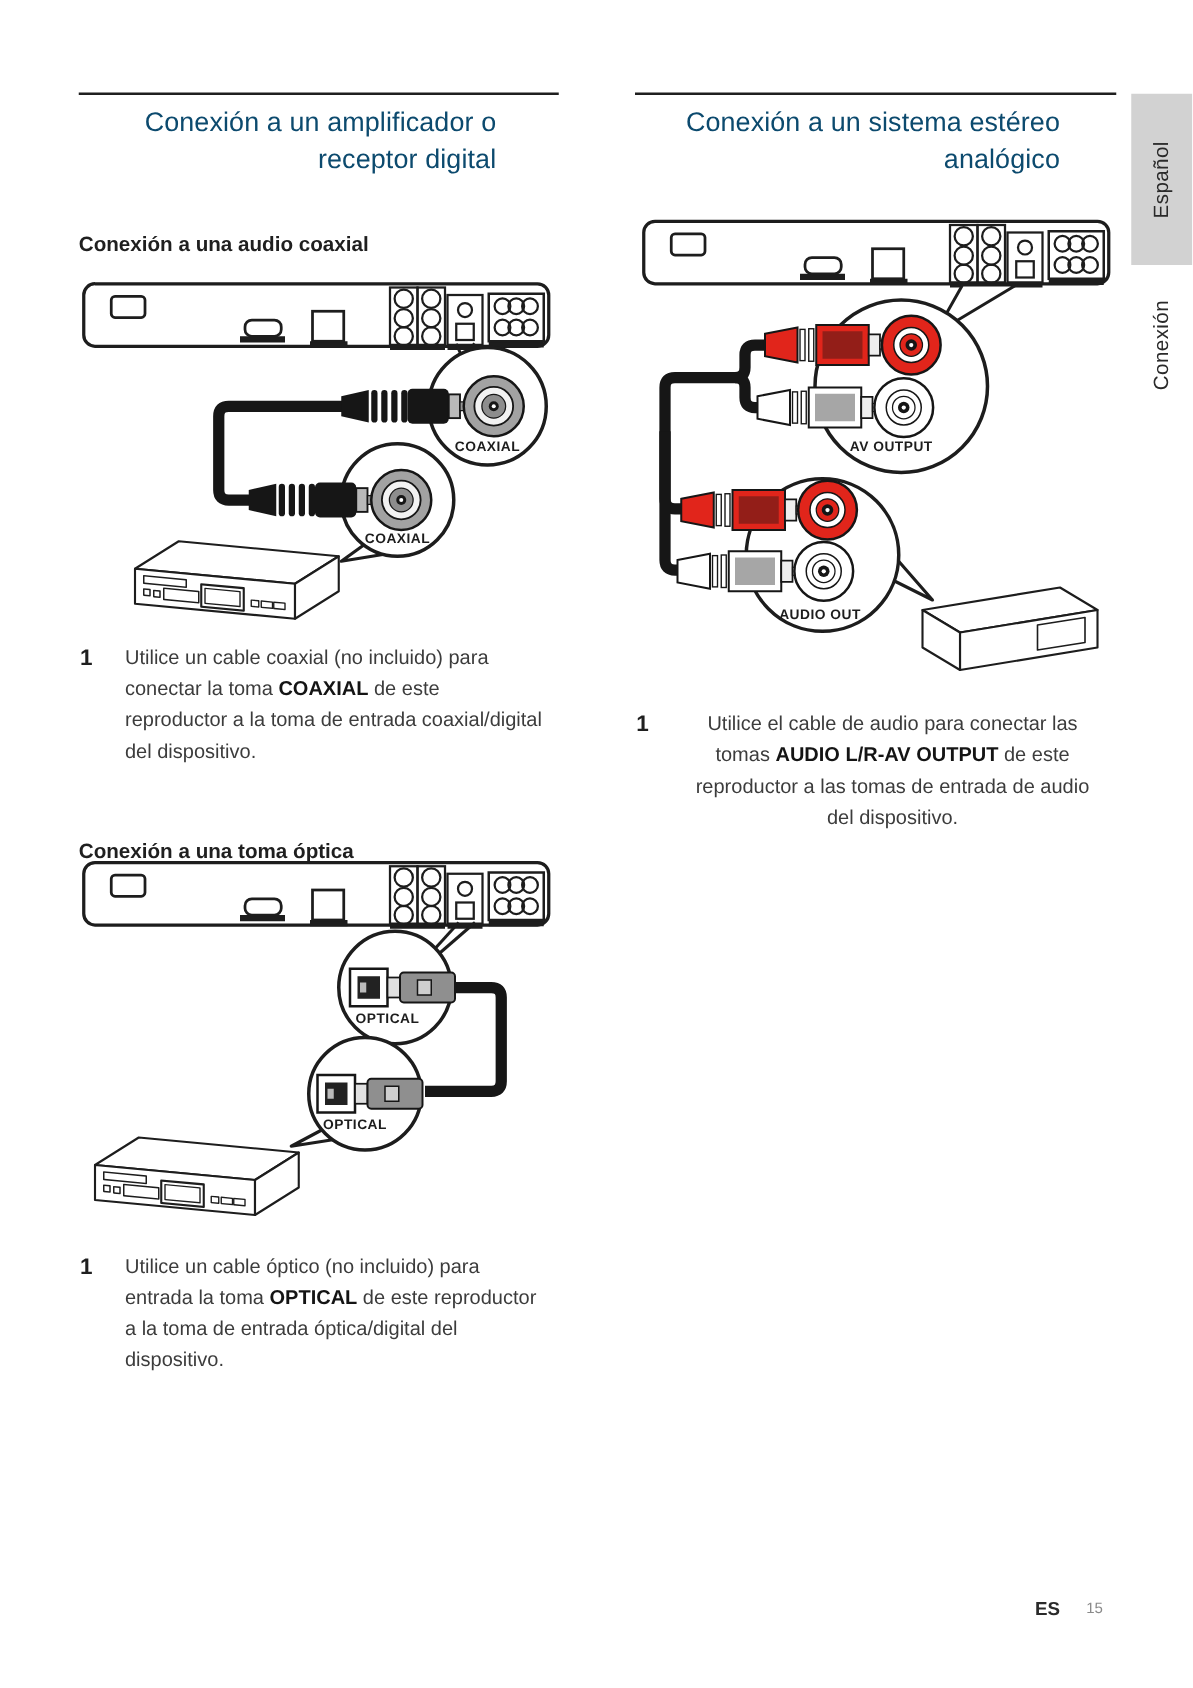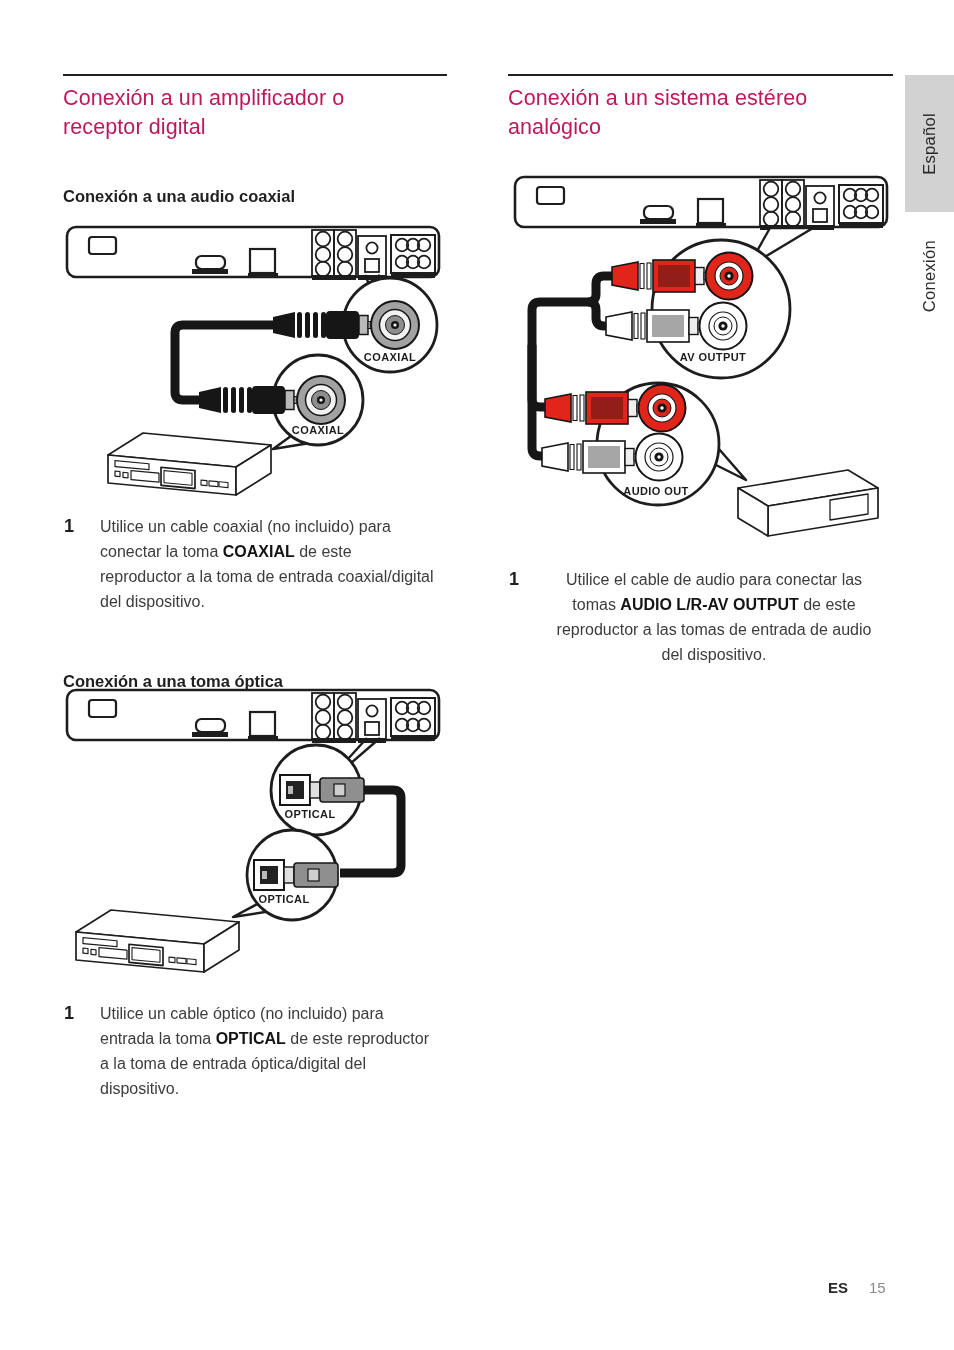--- a/index.html
+++ b/index.html
@@ -3,35 +3,36 @@
 <meta charset="utf-8">
 <style>
   html,body { margin:0; padding:0; background:#ffffff; }
   .page {
     position:relative; width:954px; height:1350px; background:#fff;
     font-family:"Liberation Sans", sans-serif; color:#1d1d1d; overflow:hidden;
   }
   .abs { position:absolute; }
   .rule { border-top:2px solid #1f1f1f; height:0; }
   .heading {
-    font-size:21.5px; line-height:29px; font-weight:400; color:#be185d;
+    font-size:21.5px; line-height:29px; font-weight:400; color:#0c4a6e;
     letter-spacing:0.1px;
+    text-align:right;
   }
   .subheading { font-size:16.5px; font-weight:bold; color:#1f1f1f; }
   .stepnum { font-size:18px; font-weight:bold; color:#1f1f1f; }
   .steptext { font-size:16px; line-height:25px; color:#3c3c3c; }
   .steptext b { color:#141414; }
   .vwrap { display:flex; align-items:center; justify-content:center; }
   .vtext {
     writing-mode:vertical-rl; transform:rotate(180deg);
     font-size:16.5px; color:#2a2a2a; letter-spacing:0.3px; white-space:nowrap;
   }
   .langtab { background:#d2d2d2; }
   .footer-lang { font-size:15px; font-weight:bold; color:#2a2a2a; }
-  .footer-page { font-size:15px; color:#8a8a8a; }
+  .footer-page { font-size:12px; color:#8a8a8a; }
   svg { display:block; }
   svg text {
     font-family:"Liberation Sans", sans-serif; font-weight:bold;
     font-size:11px; letter-spacing:0.4px; fill:#1d1d1d; text-anchor:middle;
   }
 </style>
 </head>
 <body>
 
 <div class="page">

